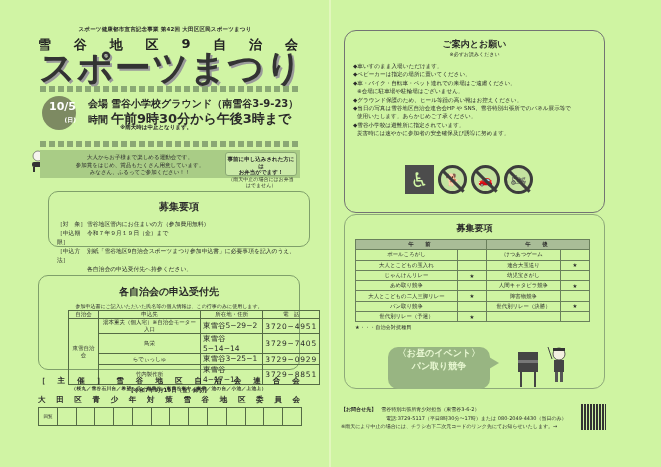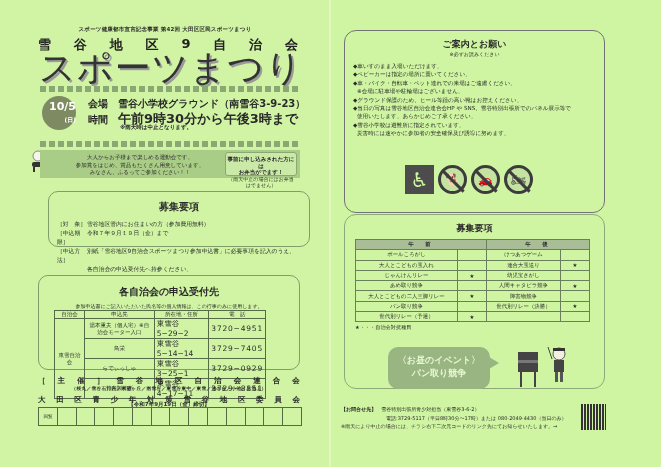--- a/index.html
+++ b/index.html
@@ -4,48 +4,48 @@
 <style>
 *{box-sizing:border-box;margin:0;padding:0}
 html,body{width:661px;height:467px;overflow:hidden}
 body{background:#cdf3a0;font-family:"DejaVu Sans",sans-serif;color:#2a2a2a;position:relative}
 .page{position:absolute;top:0;width:330px;height:467px;background:#d0f4a4}
 .left{left:0}
 .right{left:331px;background:#cff4a2}
 .fold{position:absolute;left:329px;top:0;width:3px;height:467px;background:#e2f7bd}
 .sub-title{position:absolute;top:26px;left:0;width:330px;text-align:center;font-size:5.5px;font-weight:bold;letter-spacing:.2px}
 .district{position:absolute;top:36px;left:38px;width:260px;display:flex;justify-content:space-between;font-size:13px;font-weight:bold;color:#222}
-.main-title{position:absolute;top:48px;left:36px;width:270px;text-align:center;font-size:36px;font-weight:400;color:#333;letter-spacing:1px;text-shadow:2px 2px 0 #9a9a9a;line-height:40px}
+.main-title{position:absolute;top:48px;left:36px;width:270px;text-align:center;font-size:36px;font-weight:700;color:#333;letter-spacing:1px;text-shadow:2px 2px 0 #9a9a9a;line-height:40px}
 .bunting{position:absolute;left:40px;width:260px;height:6px;background:repeating-linear-gradient(90deg,#8aa874 0 6px,transparent 6px 9px);clip-path:polygon(0 0,100% 0,100% 100%,0 100%)}
 .b1{top:86px}.b2{top:141px}
 .date-circle{position:absolute;top:96px;left:42px;width:34px;height:34px;border-radius:50%;background:#7d8a62;color:#fff;font-weight:bold;text-align:right;font-size:11px;line-height:11px;padding-top:5px}
 .date-circle .d{display:block}
 .date-circle .w{font-size:6px;display:block;margin-top:2px}
-.venue-row{position:absolute;left:88px;font-weight:bold;display:flex;align-items:baseline;gap:10px}
+.venue-row{position:absolute;left:88px;font-weight:bold;display:flex;align-items:baseline;gap:3px}
 .venue-row .k{font-size:10px}
 .r1{top:97px}.r2{top:110px}
 .venue-row .v1{font-size:10px}
 .venue-row .v1 small{font-size:10px}
 .venue-row .v2{font-size:13px}
 .rain-note{position:absolute;top:124px;left:120px;font-size:5.5px;font-weight:bold}
 .intro-box{position:absolute;top:150px;left:40px;width:260px;height:28px;background:#a9cc86}
 .intro-text{position:absolute;left:20px;top:4px;width:160px;font-size:5.5px;line-height:7.5px;text-align:center}
 .bento-box{position:absolute;left:185px;top:2px;width:72px;height:24px;background:#cbeaa8;border:1px solid #8aa874;border-radius:3px;font-size:5px;text-align:center;padding-top:3px;line-height:6.5px}
 .bento-box b{font-size:5.5px}
 .dog-icon{position:absolute;left:28px;top:150px;width:20px;height:26px}
 .card{position:absolute;border:1px solid #7f9f6a;border-radius:10px}
 .recruit{top:191px;left:48px;width:262px;height:56px}
 .card-title{text-align:center;font-weight:bold;font-size:10px;margin-top:8px;margin-bottom:6px}
 .req-row{font-size:5.8px;margin-left:8px;line-height:9px;display:flex}
 .req-row .lbl{width:30px;flex:none}
 .req-row.cont{margin-left:38px}
 .accept{top:275px;left:38px;width:262px;height:95px}
 .accept .card-title{margin-top:9px;margin-bottom:4px;font-size:10px}
 .note-line{text-align:center;font-size:5px;margin-bottom:1px}
-table.acc{width:212px;margin-left:15px;border-collapse:collapse;font-size:5.5px}
+table.acc{width:252px;margin-left:29px;border-collapse:collapse;font-size:5.5px}
 table.acc td,table.acc th{border:1px solid #556b45;height:8px;padding:0 2px;font-weight:normal;text-align:center}
 table.acc td.ph{font-size:7.5px;letter-spacing:.8px;text-align:left}
 table.acc td.ad{font-size:7.5px;text-align:left}
 .deadline{text-align:center;font-size:5.5px;font-weight:bold;margin-top:2px}
 .host{position:absolute;top:376px;left:38px;width:262px;display:flex;justify-content:space-between;font-size:7.5px;font-weight:bold}
 .host-sub{position:absolute;top:386px;left:38px;width:262px;text-align:center;font-size:4.6px;font-weight:bold;letter-spacing:.4px}
 .comm{position:absolute;top:395px;left:38px;width:262px;display:flex;justify-content:space-between;font-size:7.5px;font-weight:bold}
 .stamp{position:absolute;top:407px;left:38px;width:264px;height:19px;display:flex;border:1px solid #556b45}
 .stamp div{flex:1;border-right:1px solid #556b45;font-size:4.5px;display:flex;align-items:center;justify-content:center}
 .stamp div:last-child{border-right:none}
@@ -59,21 +59,21 @@
 .ico.wc{background:#4c4c4c;color:#d0f4a4;font-size:20px}
 .ico.ban{border:3px solid #3c3c3c;border-radius:50%;position:relative;font-size:12px;color:#555;background:#c4e2a0}
 .ico.ban::after{content:"";position:absolute;left:50%;top:-2px;width:3px;height:30px;background:#3c3c3c;transform:translateX(-50%) rotate(-45deg)}
 .events{top:214px;left:13px;width:261px;height:175px;position:absolute;border:1px solid #8ea97a;border-radius:12px}
 .events .card-title{margin-top:7px;margin-bottom:4px;font-size:9px}
 table.ev{width:235px;margin-left:10px;border-collapse:collapse;font-size:5.4px}
 table.ev td,table.ev th{border:1px solid #6a7f5c;height:10.3px;text-align:center;padding:0 2px}
 table.ev th{background:#a9bd97;font-weight:bold;letter-spacing:3px}
 table.ev td.st{width:29px}
 .legend{font-size:5.2px;margin-left:10px;margin-top:2px}
-.bubble{position:absolute;top:347px;left:57px;width:102px;height:42px;background:#98b582;border-radius:10px;color:#e8f8d2;font-size:9px;text-align:center;padding-top:7px;line-height:13px;font-weight:bold}
+.bubble{position:absolute;top:347px;left:57px;width:102px;height:42px;background:#98b582;border-radius:10px;color:#e8f8d2;font-size:9px;text-align:center;line-height:13px;font-weight:bold}
 .bubble::after{content:"";position:absolute;right:-9px;top:10px;border-left:10px solid #98b582;border-top:6px solid transparent;border-bottom:6px solid transparent}
 .drum-icon{position:absolute;top:350px;left:186px;width:22px;height:38px}
 .boy-icon{position:absolute;top:345px;left:215px;width:22px;height:40px}
 .contact{position:absolute;top:405px;left:10px;font-size:5px;line-height:8.5px;width:240px}
 .contact .row1 b{font-weight:bold}
 .contact .row2{margin-left:45px}
 .qr-icon{position:absolute;top:404px;left:250px;width:25px;height:26px;background:
  repeating-linear-gradient(90deg,#333 0 2px,transparent 2px 3px),#d0f4a4}
 </style>
 </head>

